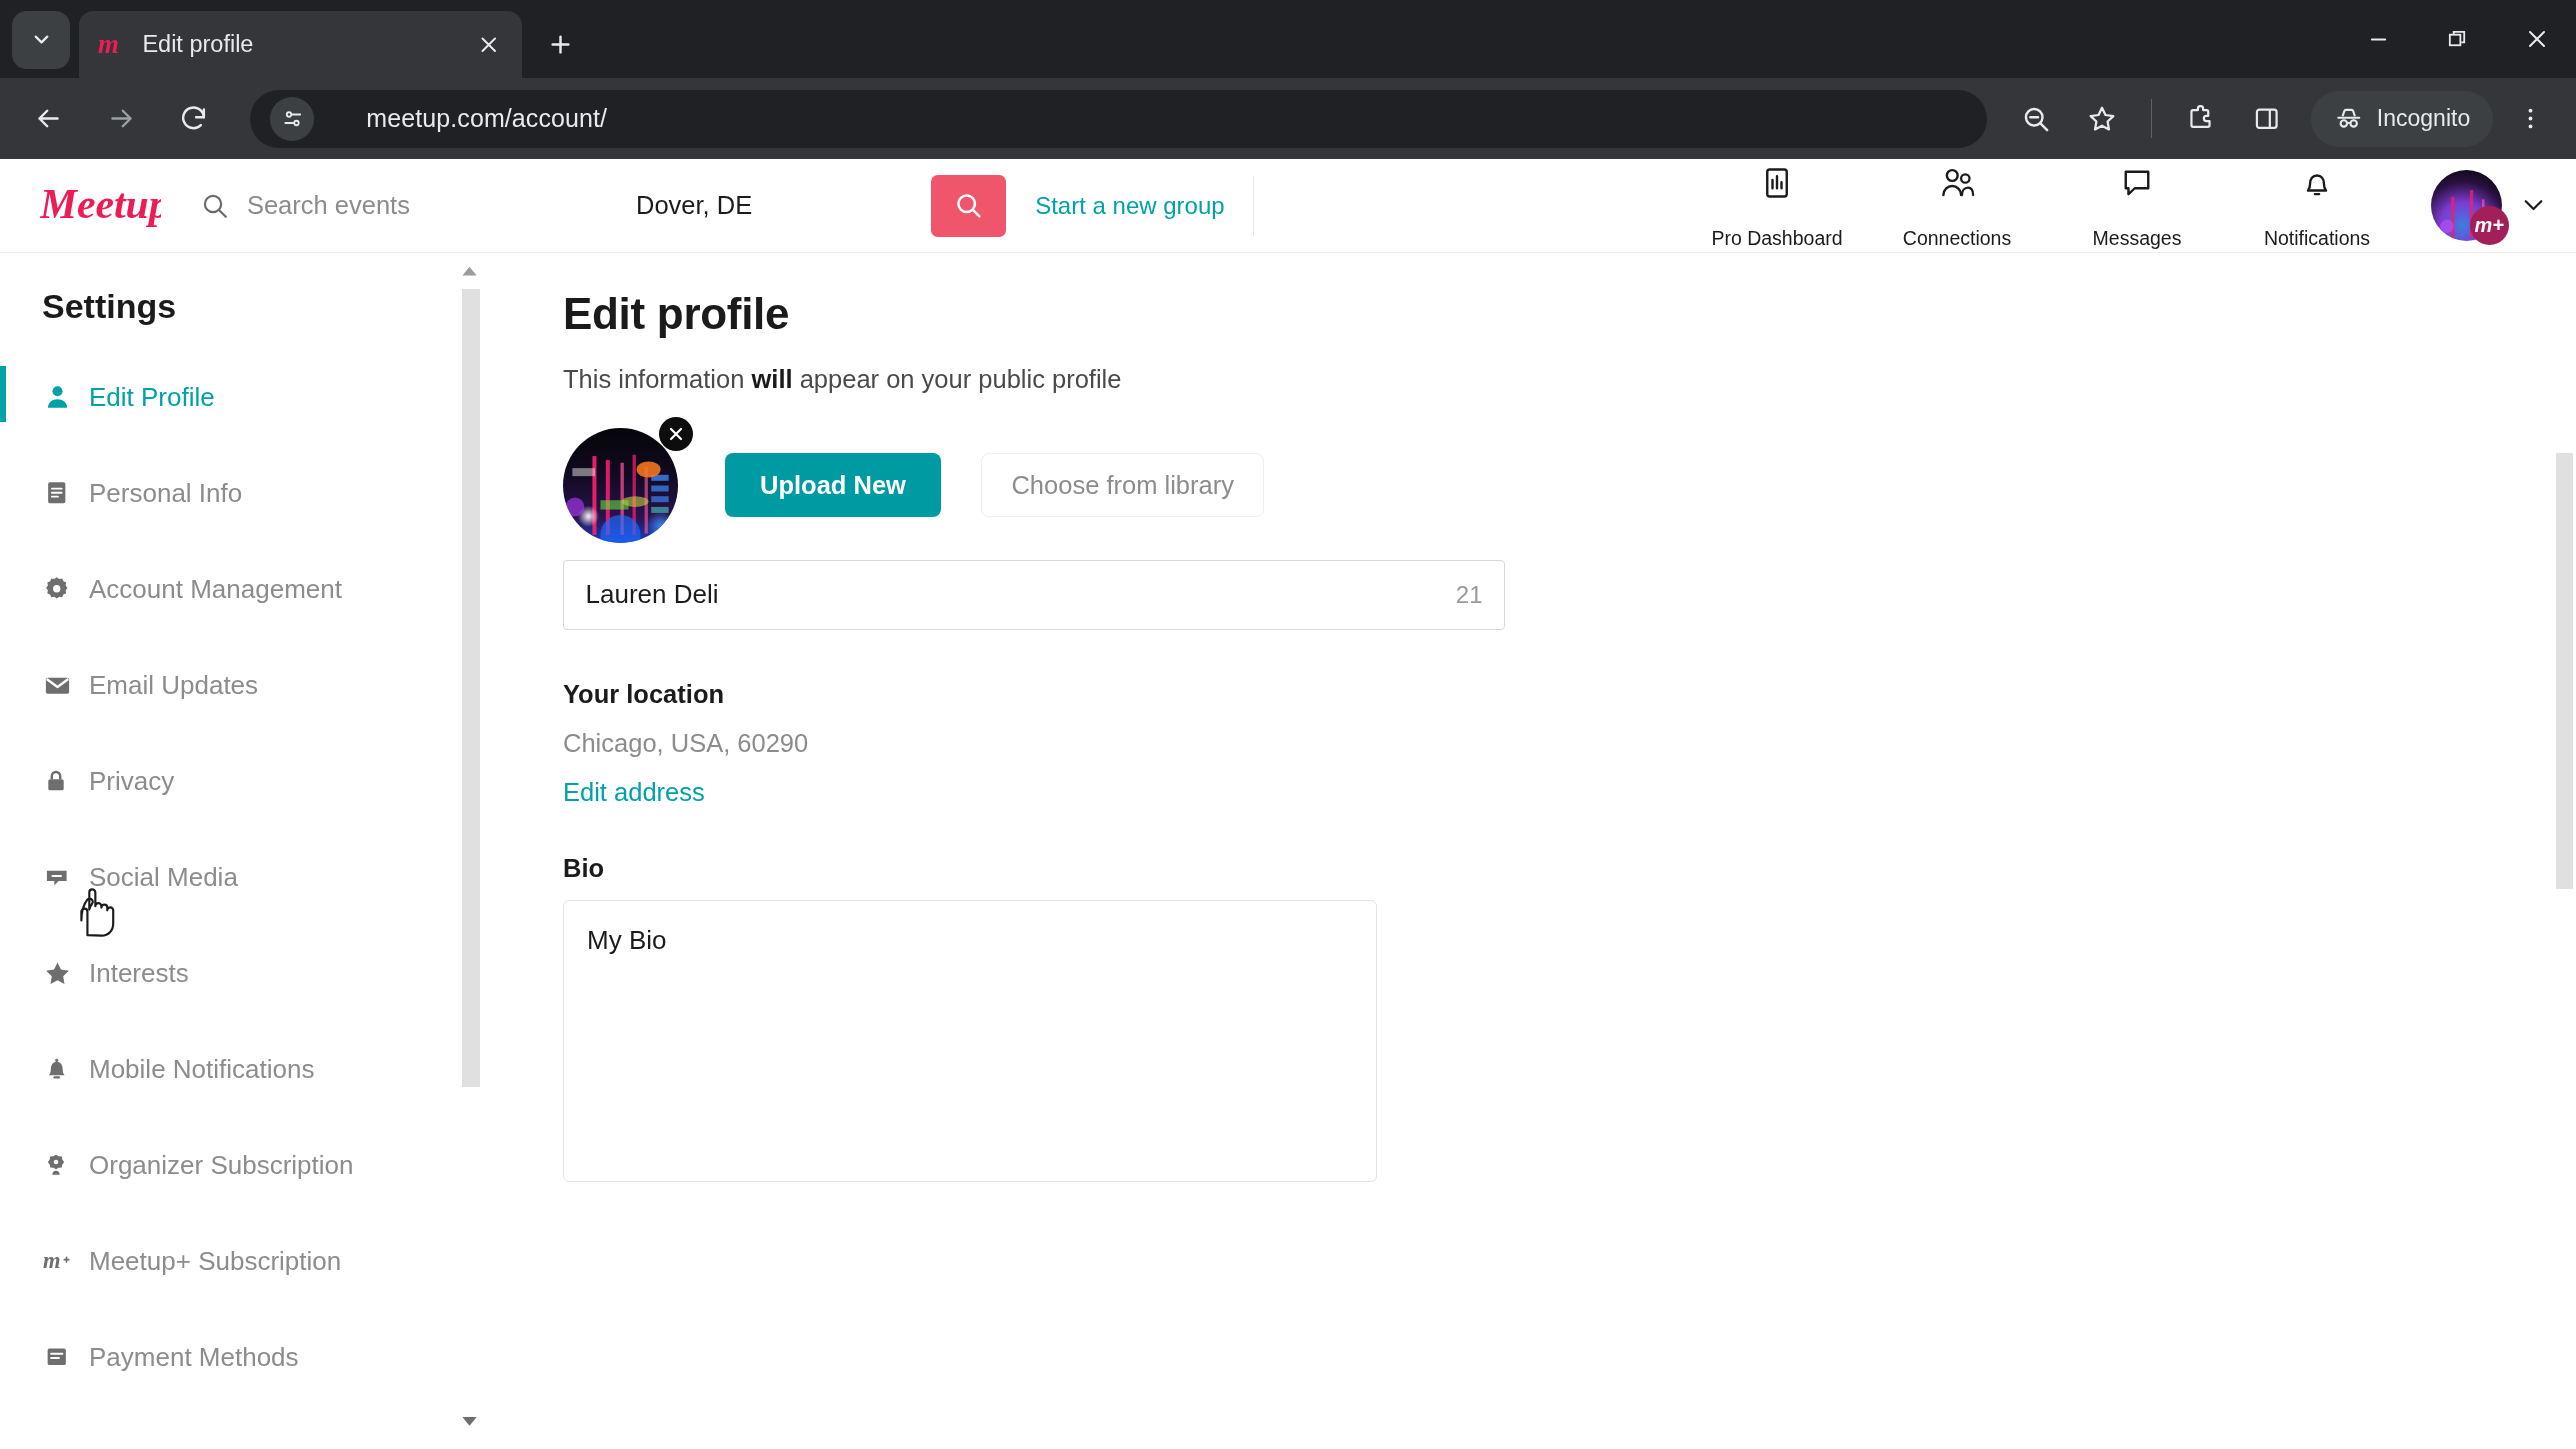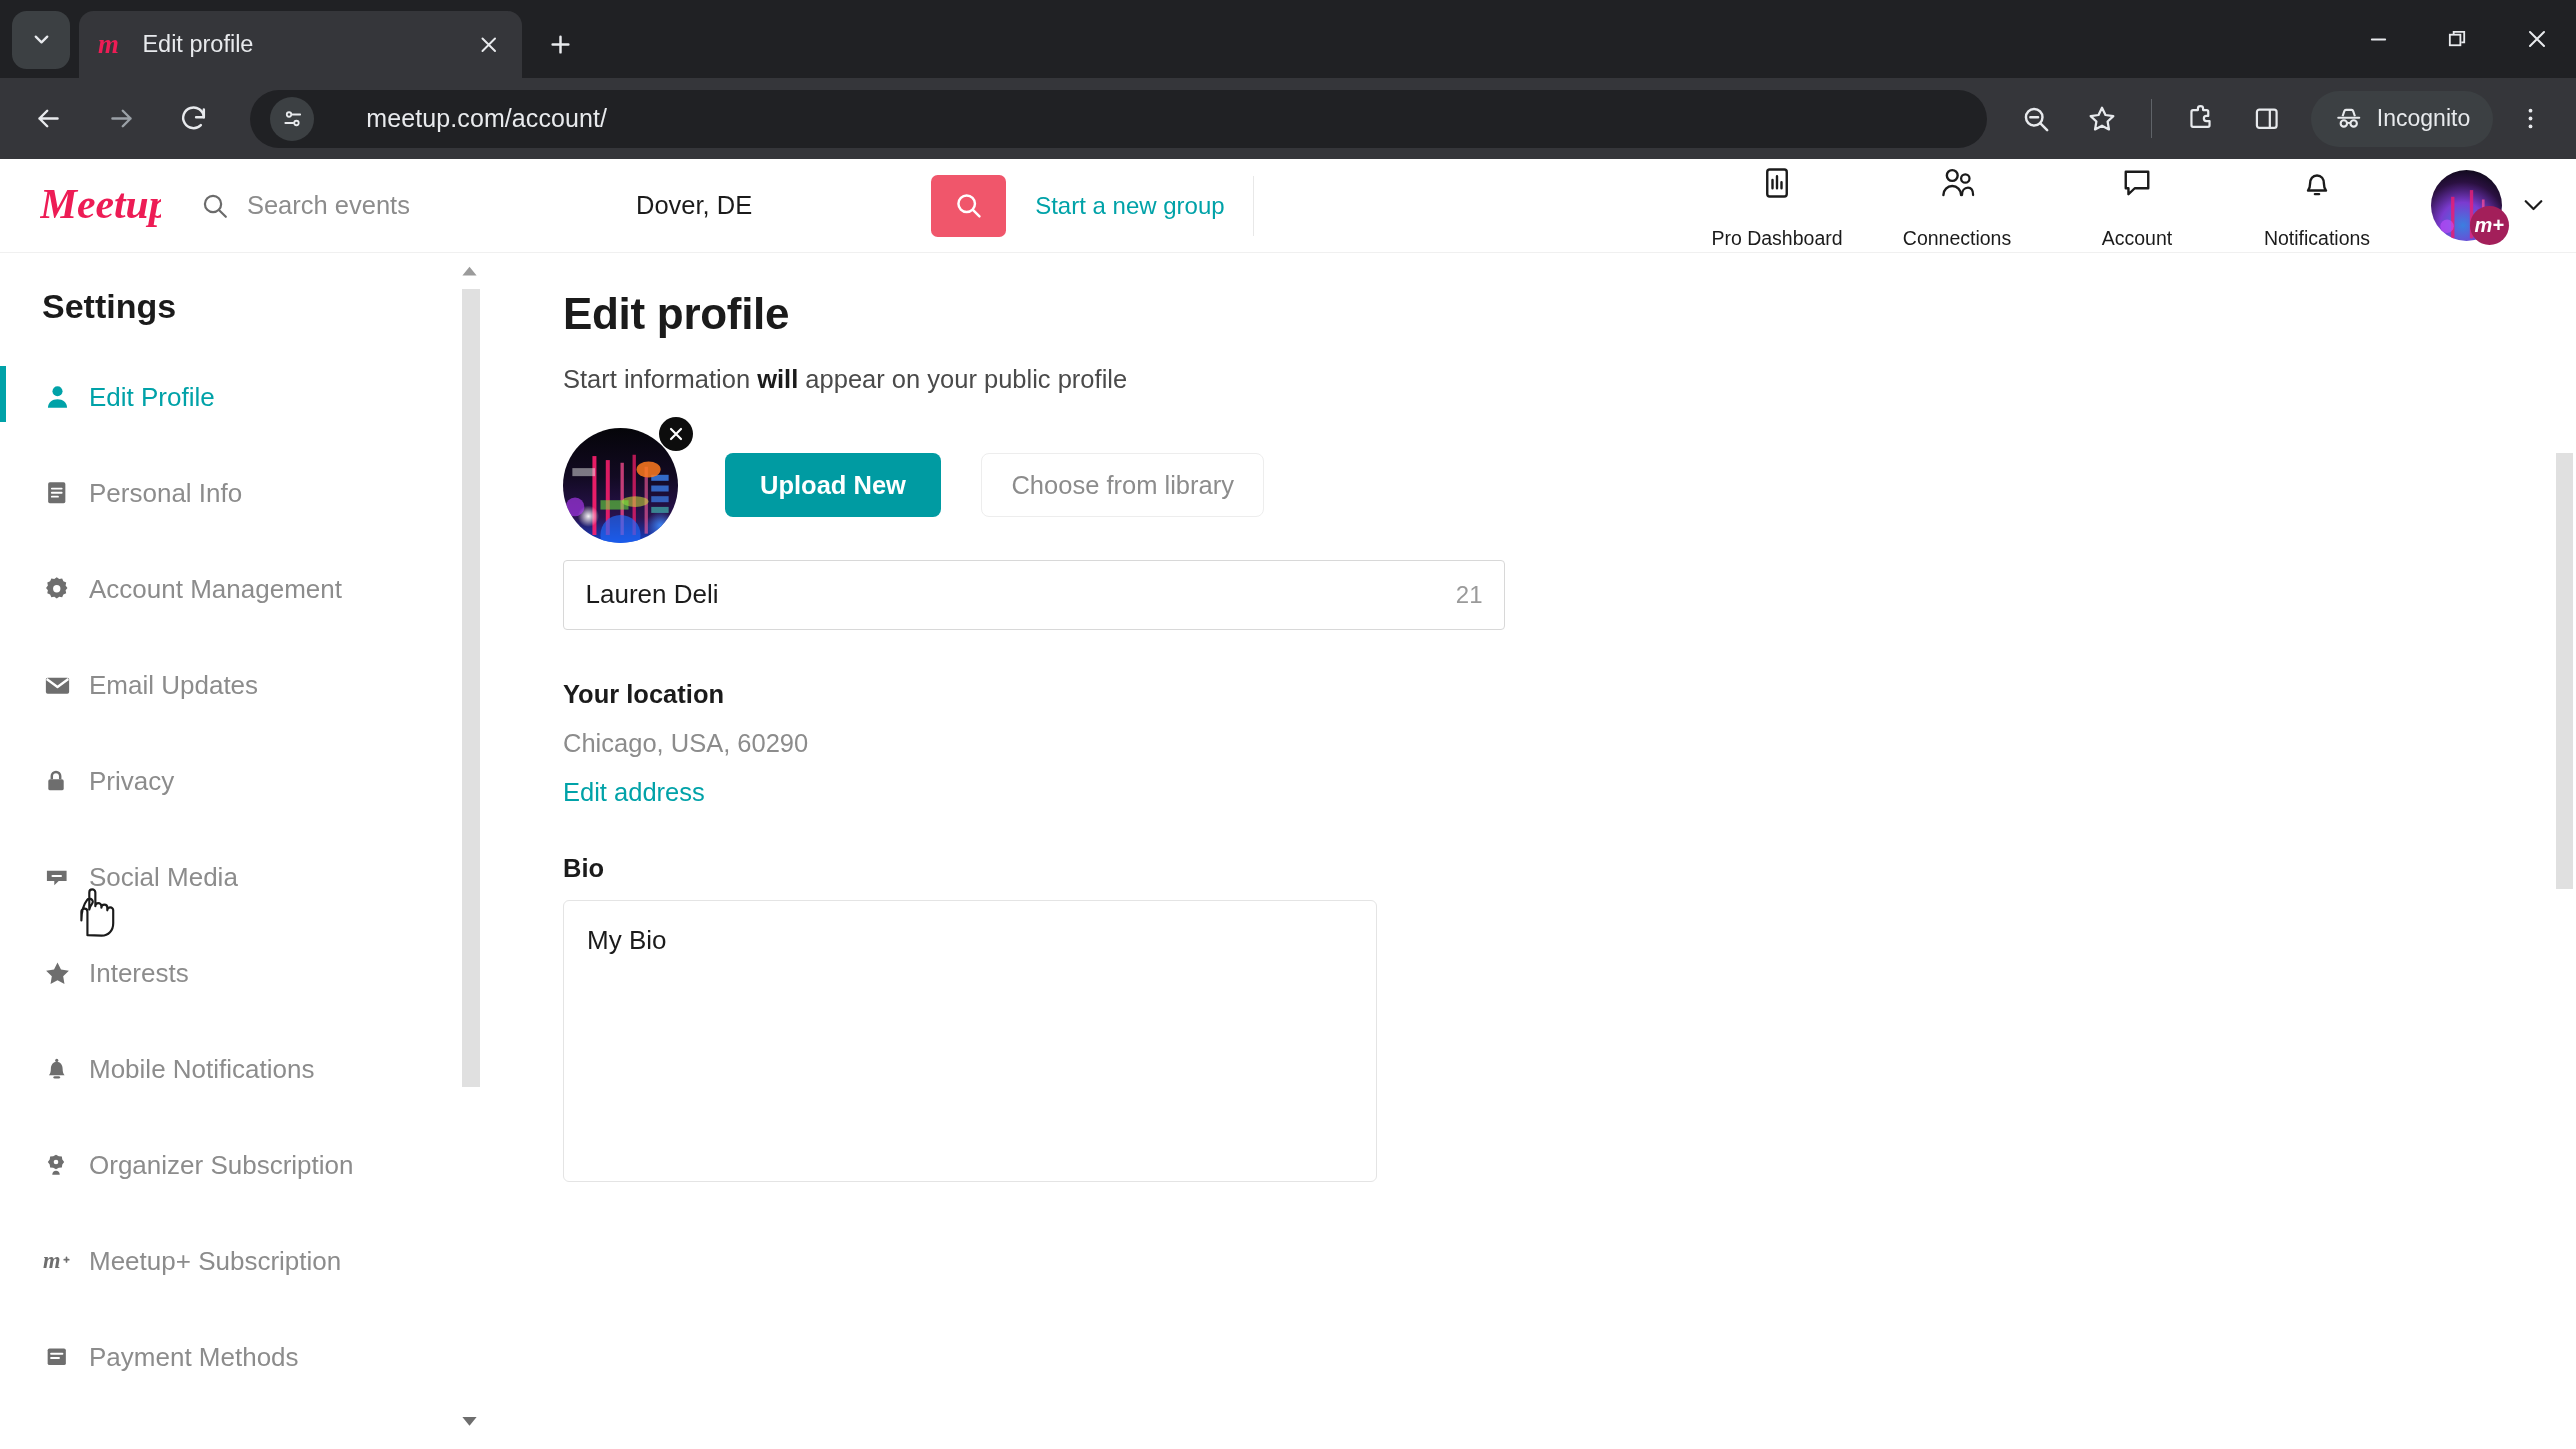--- a/index.html
+++ b/index.html
@@ -338,21 +338,21 @@
             </svg>
           </span>
           <span class="mu-nav-label">Connections</span>
         </div>
         <div class="mu-nav">
           <span class="mu-nav-ico">
             <svg width="36" height="36" viewBox="0 0 24 24">
               <path d="M4.5 4.5h15v11h-9l-4.2 4v-4H4.5z" fill="none" stroke="#1b1b1b" stroke-width="1.6" stroke-linejoin="round"></path>
             </svg>
           </span>
-          <span class="mu-nav-label">Account</span>
+          <span class="mu-nav-label">Messages</span>
         </div>
         <div class="mu-nav">
           <span class="mu-nav-ico">
             <svg width="36" height="36" viewBox="0 0 24 24">
               <path d="M6 17c1.1-1.2 1.4-2.6 1.4-4.6 0-3 1.7-5.4 4.6-5.4s4.6 2.4 4.6 5.4c0 2 .3 3.4 1.4 4.6z" fill="none" stroke="#1b1b1b" stroke-width="1.6" stroke-linejoin="round"></path>
               <path d="M10.6 19.4h2.8" stroke="#1b1b1b" stroke-width="1.6" stroke-linecap="round"></path>
             </svg>
           </span>
           <span class="mu-nav-label">Notifications</span>
         </div>
@@ -518,21 +518,21 @@
 
         <div class="cursor">
           <svg width="47" height="58" viewBox="0 0 35 43">
             <path d="M10 38V20.5c0-1.3-1-2.3-2.2-2.3S5.5 19.2 5.5 20.5V27c0-6.5 1.4-11.6 4.3-15.3.8-1 2.3-1.2 3.3-.4 1 .8 1.2 2.2.4 3.2-1 1.3-1.7 2.8-2.1 4.4V6.2c0-1.3 1-2.3 2.2-2.3s2.3 1 2.3 2.3v10.2c0-1.3 1-2.3 2.2-2.3s2.3 1 2.3 2.3v1.2c0-1.3 1-2.3 2.2-2.3s2.2 1 2.2 2.3v1.9c0-1.2 1-2.2 2.2-2.2s2.2 1 2.2 2.2v9.6c0 5.6-3.6 9.3-8.6 9.3z" fill="#ffffff" stroke="#1b1b1b" stroke-width="1.6" stroke-linejoin="round"></path>
           </svg>
         </div>
       </div>
 
       <div class="main">
         <div class="h1">Edit profile</div>
-        <div class="sub"><span>Start information </span><b>will</b><span> appear on your public profile</span></div>
+        <div class="sub"><span>This information </span><b>will</b><span> appear on your public profile</span></div>
 
         <div class="photo-row">
           <div class="photo-wrap">
             <div class="photo">
               <svg width="115" height="115" viewBox="0 0 172 172">
                 <defs>
                   <linearGradient id="pbg" x1="0" y1="0" x2="0" y2="1">
                     <stop offset="0%" stop-color="#050509"></stop>
                     <stop offset="42%" stop-color="#120a22"></stop>
                     <stop offset="78%" stop-color="#2a1350"></stop>

